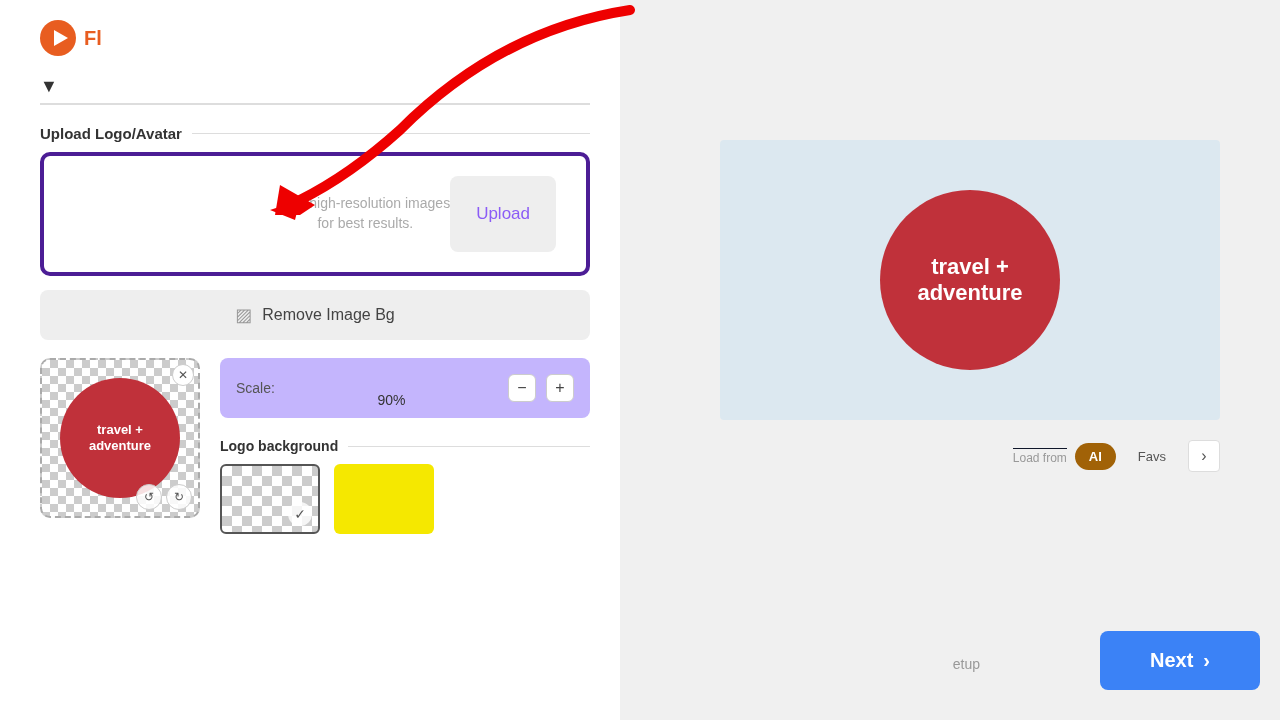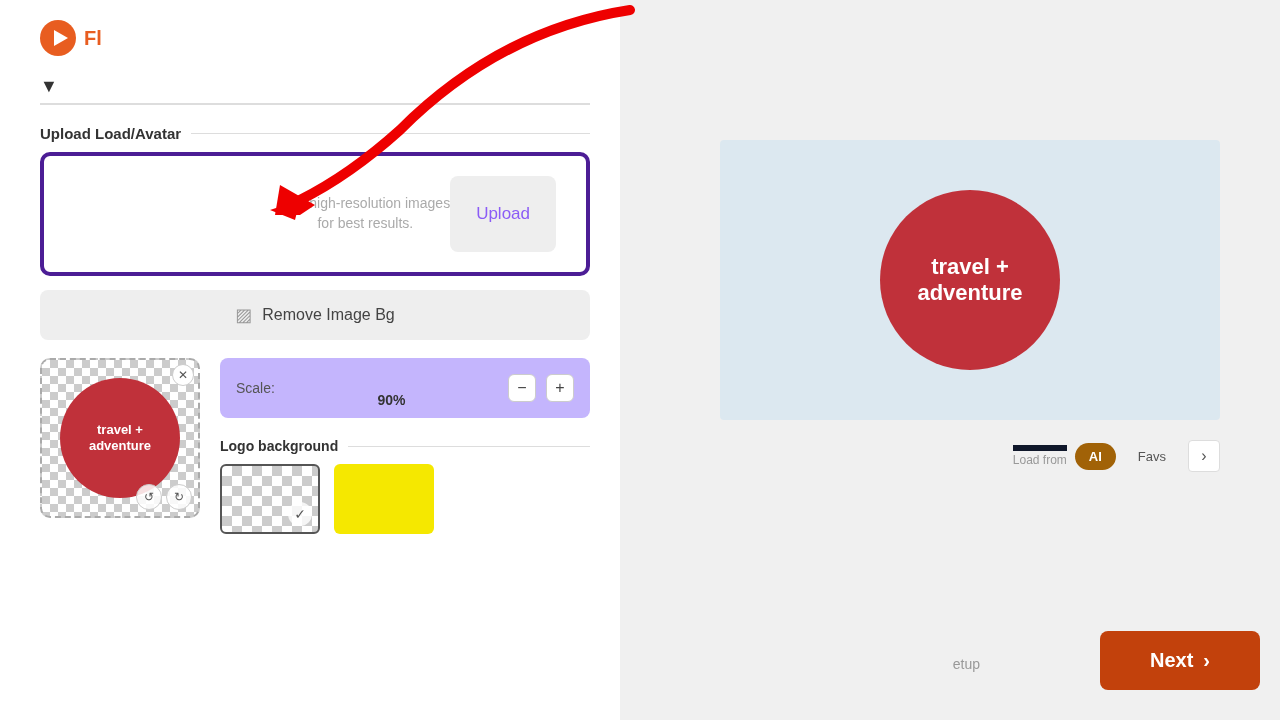--- a/index.html
+++ b/index.html
@@ -63,21 +63,21 @@
       top: 440px;
       display: flex;
       align-items: center;
       gap: 8px;
       z-index: 3;
     }
 
     .load-from-label {
       font-size: 12px;
       color: #999;
-      border-top: 6px solid #0f172a;
+      border-top: 1px solid #0f172a;
       padding-top: 2px;
       white-space: nowrap;
       margin-left: 28px;
     }
 
     .load-from-btn-ai {
       background: #a16207;
       color: #fff;
       border: none;
       padding: 6px 14px;
@@ -345,21 +345,21 @@
     }
 
     .scale-label {
       font-size: 14px;
       color: #555;
     }
 
     .scale-value {
       font-size: 14px;
       color: #333;
-      font-weight: 700;
+      font-weight: 400;
       flex: 1;
       text-align: center;
       margin-top: 24px;
     }
 
     .scale-btn {
       width: 28px;
       height: 28px;
       background: #fff;
       border: 1px solid #ccc;
@@ -441,21 +441,21 @@
       height: 220px;
       z-index: 10;
       pointer-events: none;
     }
 
     
     .next-button {
       position: absolute;
       bottom: 30px;
       right: 20px;
-      background: #c2410c;
+      background: #3b82f6;
       color: #fff;
       border: none;
       border-radius: 8px;
       padding: 18px 50px;
       font-size: 20px;
       font-weight: 600;
       cursor: pointer;
       display: flex;
       align-items: center;
       gap: 10px;
@@ -507,21 +507,21 @@
       <polygon points="14,10 28,18 14,26" fill="white"></polygon>
     </svg>
     <span class="app-logo-text" style="color:#e85d20; font-weight:900; font-size:20px;">Fl</span>
   </div>
 
   <div class="profile-title">
     <span class="arrow-icon">▼</span>
   </div>
   <hr class="section-divider">
 
-  <div class="section-label">Upload Load/Avatar</div>
+  <div class="section-label">Upload Logo/Avatar</div>
 
   <div class="upload-box">
     <div class="upload-hint">Use high-resolution images<br>for best results.</div>
     <button class="upload-button">Upload</button>
   </div>
 
   <button class="remove-bg-button">
     <span class="remove-bg-icon">▨</span>
     <span>Remove Image Bg</span>
   </button>

